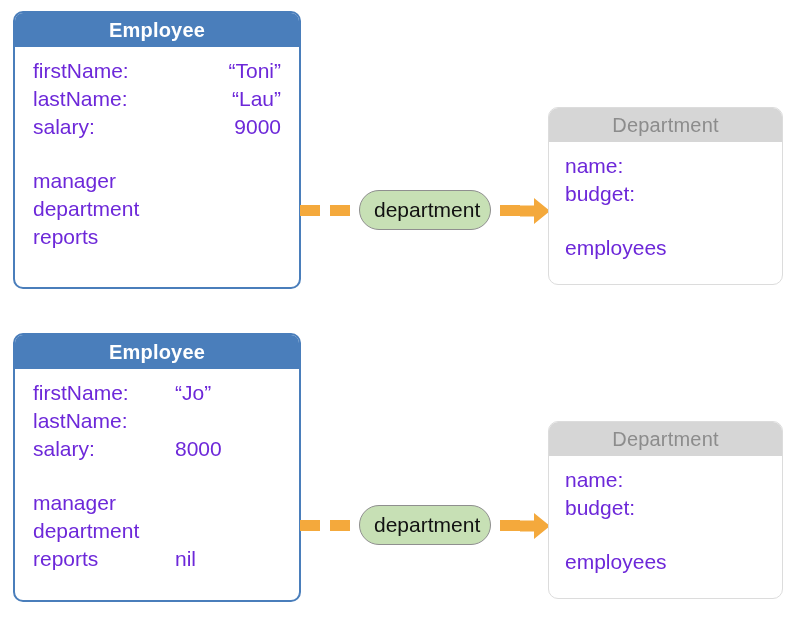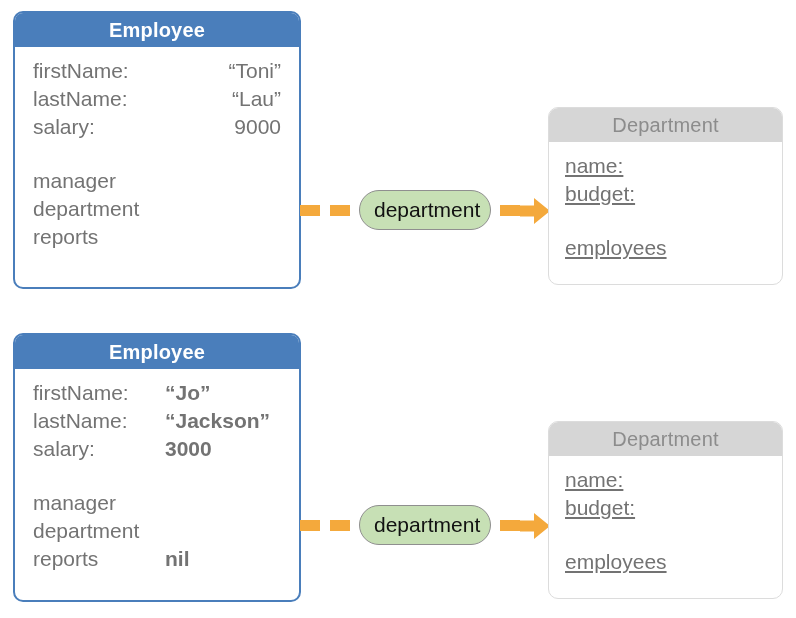--- a/index.html
+++ b/index.html
@@ -58,47 +58,45 @@
     padding: 10px 0 0 0;
     height: calc(100% - 34px);
     box-sizing: border-box;
   }
 
   .slot {
     position: relative;
     height: 28px;
     line-height: 28px;
     font-size: 21px;
-    color: #737373;
+    color: #6d28d9;
     white-space: nowrap;
   }
   .slot.spacer {
     height: 26px;
   }
   .slot .slot-name {
     position: absolute;
     left: 18px;
     top: 0;
   }
   
   .slot .slot-value.right {
     position: absolute;
     right: 18px;
     top: 0;
   }
   .slot .slot-value.left {
     position: absolute;
-    left: 150px;
+    left: 160px;
     top: 0;
     text-align: right;
-    font-weight: bold;
   }
   .department .slot .slot-name {
     left: 16px;
-    text-decoration: underline;
   }
 
   
   .connector {
     position: absolute;
     height: 40px;
   }
   .dash {
     position: absolute;
     top: 15px;
@@ -196,25 +194,24 @@
 
   <div class="obj-box employee" style="left:13px; top:333px; width:288px; height:269px;">
     <div class="obj-header">Employee</div>
     <div class="obj-body">
       <div class="slot">
         <span class="slot-name">firstName:</span>
         <span class="slot-value left">“Jo”</span>
       </div>
       <div class="slot">
         <span class="slot-name">lastName:</span>
-        <span class="slot-value left">“Jackson”</span>
       </div>
       <div class="slot">
         <span class="slot-name">salary:</span>
-        <span class="slot-value left">3000</span>
+        <span class="slot-value left">8000</span>
       </div>
       <div class="slot spacer"></div>
       <div class="slot">
         <span class="slot-name">manager</span>
         <span class="slot-value left"></span>
       </div>
       <div class="slot">
         <span class="slot-name">department</span>
         <span class="slot-value left"></span>
       </div>

